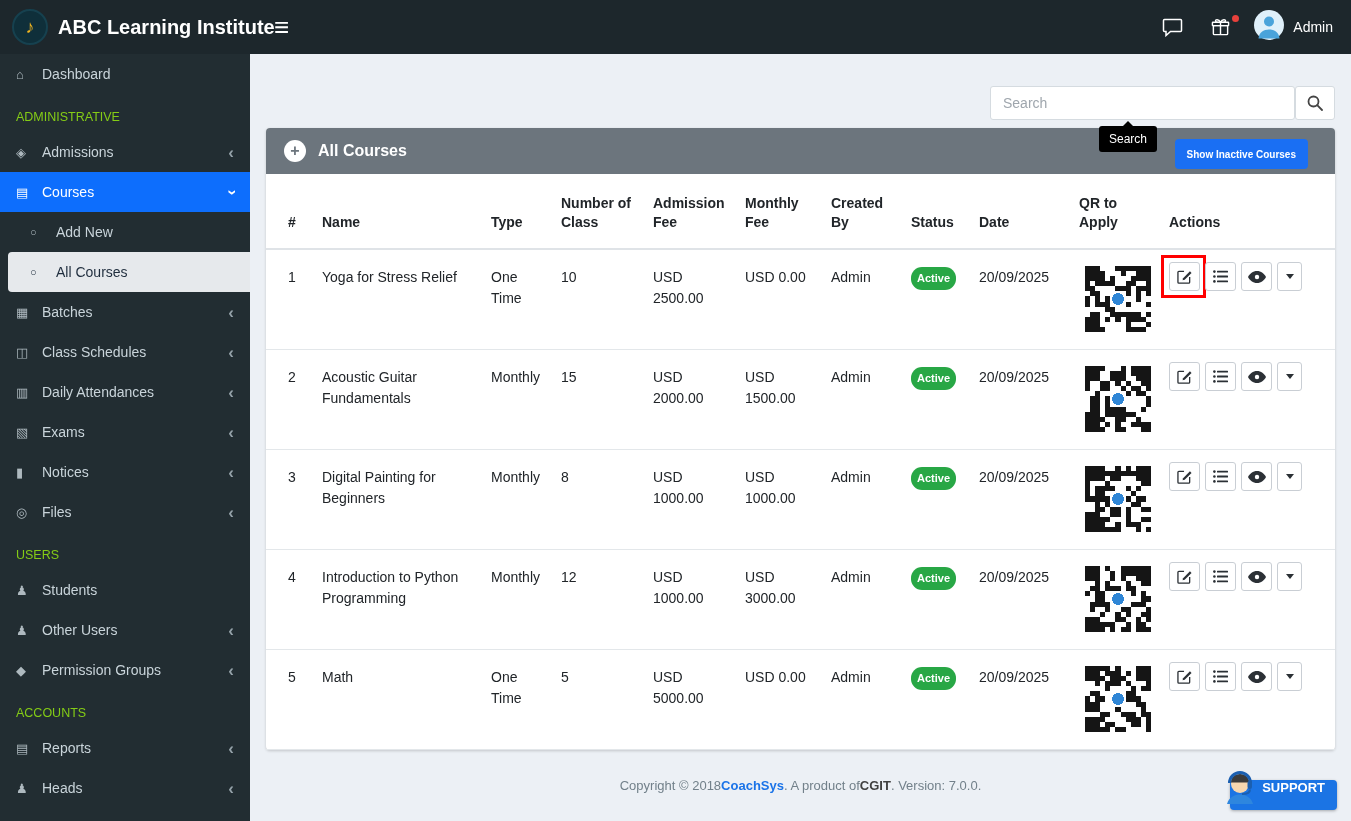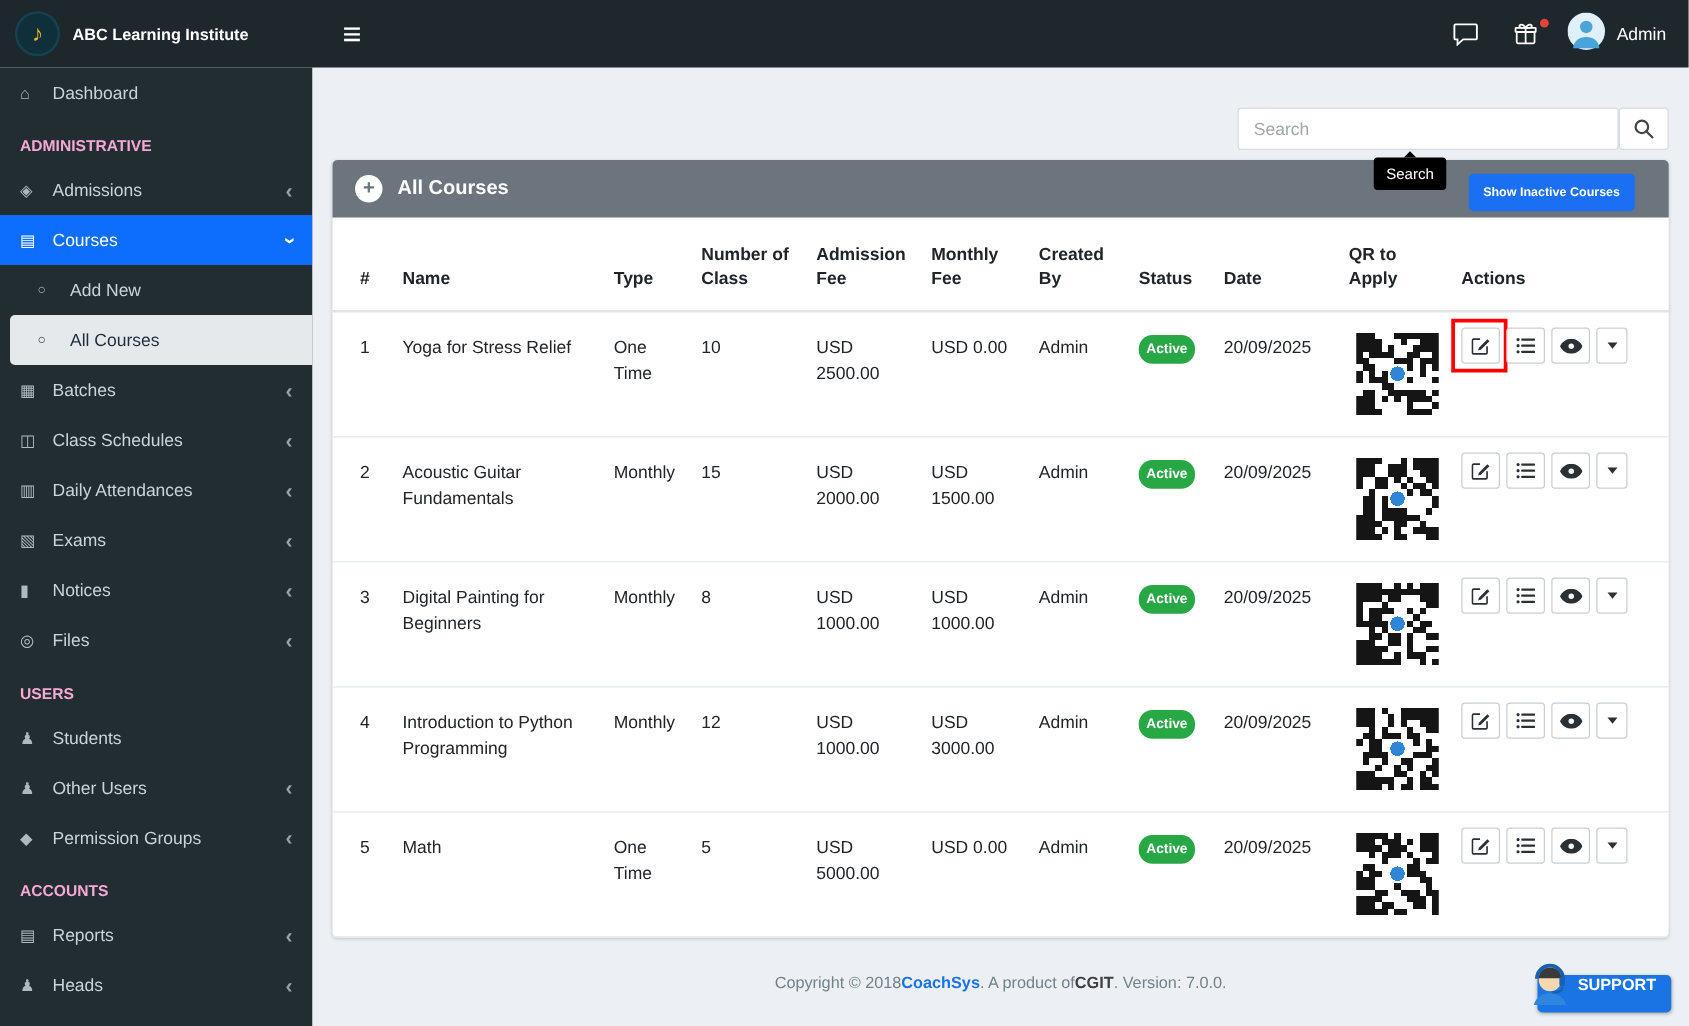--- a/index.html
+++ b/index.html
@@ -7,41 +7,41 @@
        font-family:"Liberation Sans",sans-serif;background:#ecf0f5;color:#212529}
 
   
   .navbar{position:absolute;top:0;left:0;width:100%;height:54px;background:#1d272c;
           display:flex;align-items:center;z-index:20}
   .brand{width:250px;height:100%;display:flex;align-items:center;padding-left:12px;
          box-sizing:border-box;cursor:pointer}
   .logo{width:36px;height:36px;border-radius:50%;background:#0f2f3a;border:2px solid #16414f;
         display:flex;align-items:center;justify-content:center;box-sizing:border-box;flex:none}
   .logo-glyph{color:#f3b61f;font-size:18px;font-weight:bold}
-  .brand-text{color:#fff;font-size:13px;font-weight:bold;margin-left:10px;white-space:nowrap}
+  .brand-text{color:#fff;font-size:20px;font-weight:bold;margin-left:10px;white-space:nowrap}
   .hamburger{background:none;border:none;color:#fff;font-size:26px;line-height:1;
              margin-left:16px;cursor:pointer;padding:2px 8px}
   .nav-right{margin-left:auto;display:flex;align-items:center;padding-right:18px;gap:20px}
   .nav-btn{background:none;border:none;cursor:pointer;display:flex;align-items:center;
            position:relative;padding:4px}
   .red-dot{position:absolute;top:1px;right:-5px;width:7px;height:7px;border-radius:50%;background:#e8413c}
   .user-menu{display:flex;align-items:center;gap:9px;cursor:pointer}
   .user-name{color:#fff;font-size:14px}
 
   
   .sidebar{position:absolute;top:54px;left:0;width:250px;height:767px;background:#222d32;overflow:hidden}
   .side-item{display:flex;align-items:center;height:40px;padding:0 16px;color:#c9d4da;
              font-size:14px;cursor:pointer}
   .si-icon{width:26px;color:#aeb9bf;font-size:13px;flex:none}
   .si-label{flex:1}
   .si-chevron{color:#95a2a9;font-size:17px;font-weight:bold;line-height:1}
   .chev-down{display:inline-block;transform:rotate(-90deg)}
   .side-item.active-blue{background:#0d6efd;color:#fff}
   .side-item.active-blue .si-icon,.side-item.active-blue .si-chevron{color:#fff}
-  .side-header{padding:16px 16px 8px;color:#f9a8d4;font-size:12.5px;font-weight:bold}
+  .side-header{padding:16px 16px 8px;color:#84cc16;font-size:12.5px;font-weight:normal}
   .sub-item{display:flex;align-items:center;height:40px;padding:0 16px 0 30px;color:#c9d4da;
             font-size:14px;cursor:pointer}
   .sub-item .si-icon{font-size:11px}
   .sub-item.active{background:#e6e9ec;color:#1f2d3d;margin-left:8px;padding-left:22px;
                    border-radius:4px 0 0 4px}
   .sub-item.active .si-icon{color:#1f2d3d}
 
   
   .main{position:absolute;top:54px;left:250px;width:1101px;height:767px;background:#ecf0f5}
 

